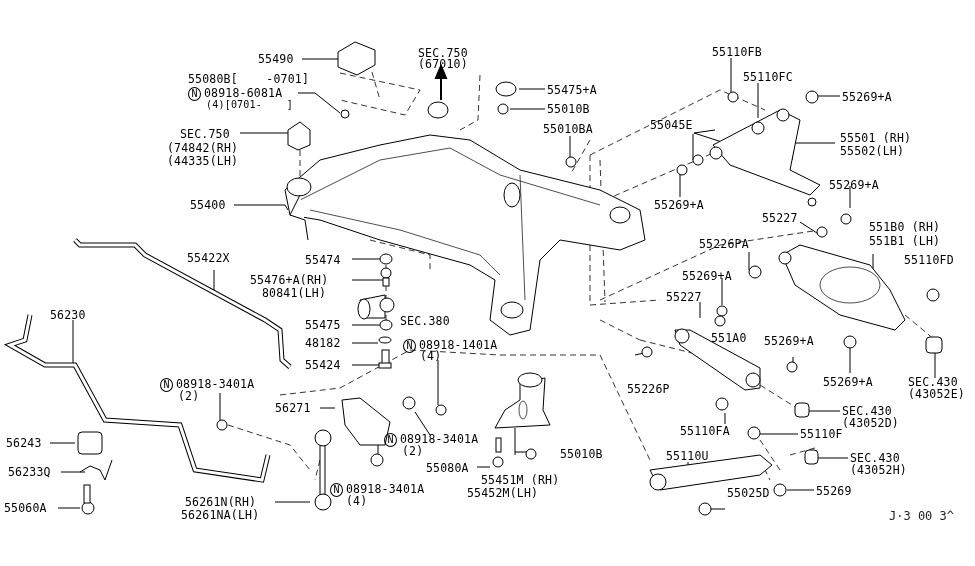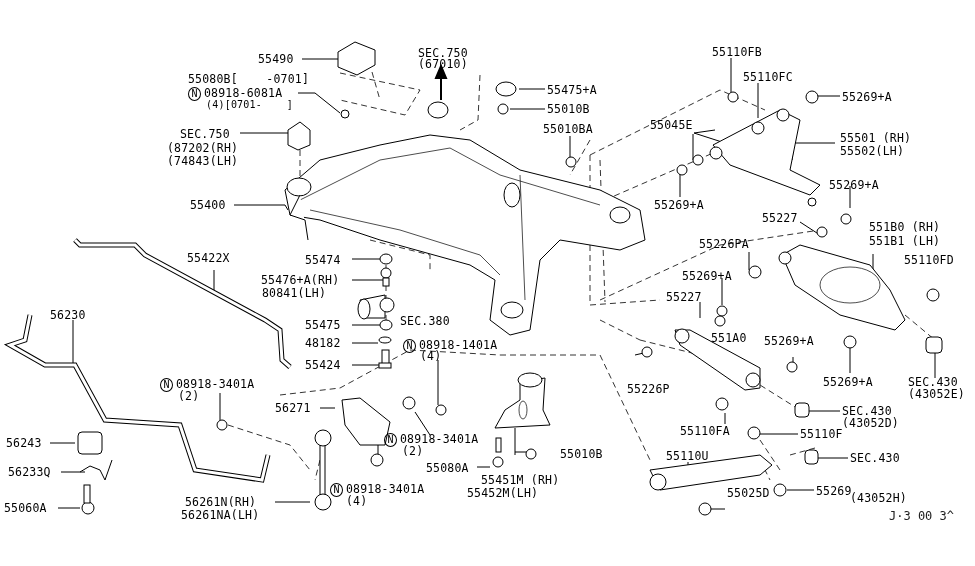--- a/index.html
+++ b/index.html
@@ -216,22 +216,22 @@
     <circle class="part" cx="531" cy="454" r="5"></circle>
   </g>
 </svg>
 
 <span class="lbl" style="left:258px;top:53px">55490</span>
 <span class="lbl" style="left:188px;top:73px">55080B[    -0701]</span>
 <span class="lbl" style="left:188px;top:87px;border:1px solid #000;border-radius:50%;width:11px;height:12px;text-align:center;font-size:10px;line-height:12px">N</span>
 <span class="lbl" style="left:204px;top:87px">08918-6081A</span>
 <span class="lbl" style="left:206px;top:99px;font-size:10px">(4)[0701-    ]</span>
 <span class="lbl" style="left:180px;top:128px">SEC.750</span>
-<span class="lbl" style="left:167px;top:142px">(87202(RH)</span>
-<span class="lbl" style="left:167px;top:155px">(74843(LH)</span>
+<span class="lbl" style="left:167px;top:142px">(74842(RH)</span>
+<span class="lbl" style="left:167px;top:155px">(44335(LH)</span>
 <span class="lbl" style="left:190px;top:199px">55400</span>
 <span class="lbl" style="left:418px;top:47px">SEC.750</span>
 <span class="lbl" style="left:418px;top:58px">(67010)</span>
 <span class="lbl" style="left:547px;top:84px">55475+A</span>
 <span class="lbl" style="left:547px;top:103px">55010B</span>
 <span class="lbl" style="left:543px;top:123px">55010BA</span>
 <span class="lbl" style="left:712px;top:46px">55110FB</span>
 <span class="lbl" style="left:743px;top:71px">55110FC</span>
 <span class="lbl" style="left:842px;top:91px">55269+A</span>
 <span class="lbl" style="left:650px;top:119px">55045E</span>
@@ -251,28 +251,28 @@
 <span class="lbl" style="left:823px;top:376px">55269+A</span>
 <span class="lbl" style="left:908px;top:376px">SEC.430</span>
 <span class="lbl" style="left:908px;top:388px">(43052E)</span>
 <span class="lbl" style="left:627px;top:383px">55226P</span>
 <span class="lbl" style="left:842px;top:405px">SEC.430</span>
 <span class="lbl" style="left:842px;top:417px">(43052D)</span>
 <span class="lbl" style="left:680px;top:425px">55110FA</span>
 <span class="lbl" style="left:800px;top:428px">55110F</span>
 <span class="lbl" style="left:666px;top:450px">55110U</span>
 <span class="lbl" style="left:850px;top:452px">SEC.430</span>
-<span class="lbl" style="left:850px;top:492px">(43052H)</span>
+<span class="lbl" style="left:850px;top:464px">(43052H)</span>
 <span class="lbl" style="left:816px;top:485px">55269</span>
 <span class="lbl" style="left:727px;top:487px">55025D</span>
 <span class="code" style="left:889px;top:509px">J·3 00 3^</span>
 
 <span class="lbl" style="left:187px;top:252px">55422X</span>
 <span class="lbl" style="left:305px;top:254px">55474</span>
-<span class="lbl" style="left:261px;top:274px">55476+A(RH)</span>
+<span class="lbl" style="left:250px;top:274px">55476+A(RH)</span>
 <span class="lbl" style="left:262px;top:287px">80841(LH)</span>
 <span class="lbl" style="left:400px;top:315px">SEC.380</span>
 <span class="lbl" style="left:305px;top:319px">55475</span>
 <span class="lbl" style="left:305px;top:337px">48182</span>
 <span class="lbl" style="left:305px;top:359px">55424</span>
 <span class="lbl" style="left:403px;top:339px;border:1px solid #000;border-radius:50%;width:11px;height:12px;text-align:center;font-size:10px;line-height:12px">N</span>
 <span class="lbl" style="left:419px;top:339px">08918-1401A</span>
 <span class="lbl" style="left:420px;top:350px">(4)</span>
 
 <span class="lbl" style="left:50px;top:309px">56230</span>

